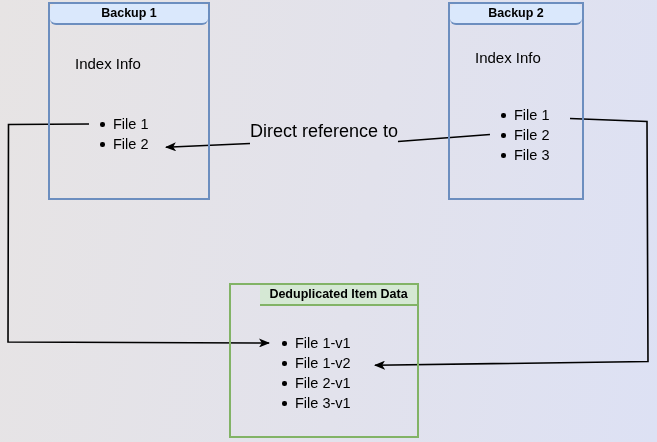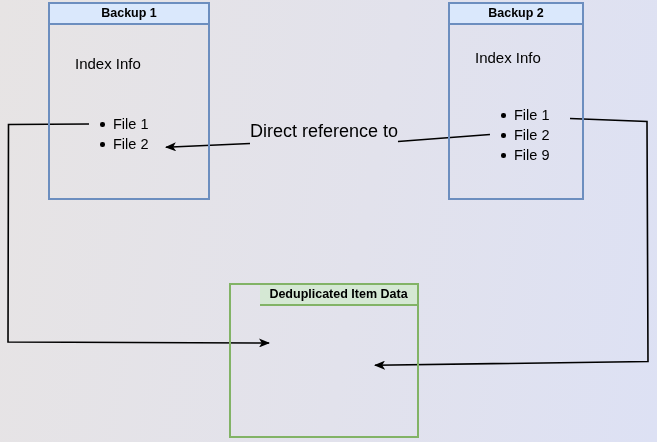--- a/index.html
+++ b/index.html
@@ -22,21 +22,21 @@
   .node.green { border-color: #82b366; padding-left: 29px; }
   .node-header {
     height: 19px;
     line-height: 19px;
     text-align: center;
     font-weight: bold;
     font-size: 12.5px;
     border-bottom: 2px solid;
     border-color: inherit;
   }
-  .blue  .node-header { background: #dae8fc; border-bottom-color: #6c8ebf; }
+  .blue  .node-header { background: #dae8fc; border-bottom-color: #6c8ebf; border-radius: 6px; }
   .green .node-header { background: #d5e8d4; border-bottom-color: #82b366; }
 
   #backup1 { left: 48px;  top: 2px;   width: 162px; height: 198px; }
   #backup2 { left: 448px; top: 2px;   width: 136px; height: 198px; }
   #dedup   { left: 229px; top: 283px; width: 190px; height: 155px; }
 
   .body-heading {
     position: absolute;
     font-size: 15px;
   }
@@ -112,25 +112,31 @@
         <li>File 2</li>
       </ul>
   </div>
 
   <div id="backup2" class="node blue">
     <div class="node-header">Backup 2</div>
     <div class="body-heading">Index Info</div>
     <ul class="filelist">
         <li>File 1</li>
         <li>File 2</li>
-        <li>File 9</li>
+        <li>File 3</li>
       </ul>
   </div>
 
   <div id="dedup" class="node green">
     <div class="node-header">Deduplicated Item Data</div>
+    <ul class="filelist">
+        <li>File 1-v1</li>
+        <li>File 1-v2</li>
+        <li>File 2-v1</li>
+        <li>File 3-v1</li>
+      </ul>
   </div>
 
   <div id="edge-label">
     <div>Direct reference to</div>
   </div>
 
 </div>
 
 </body></html>

